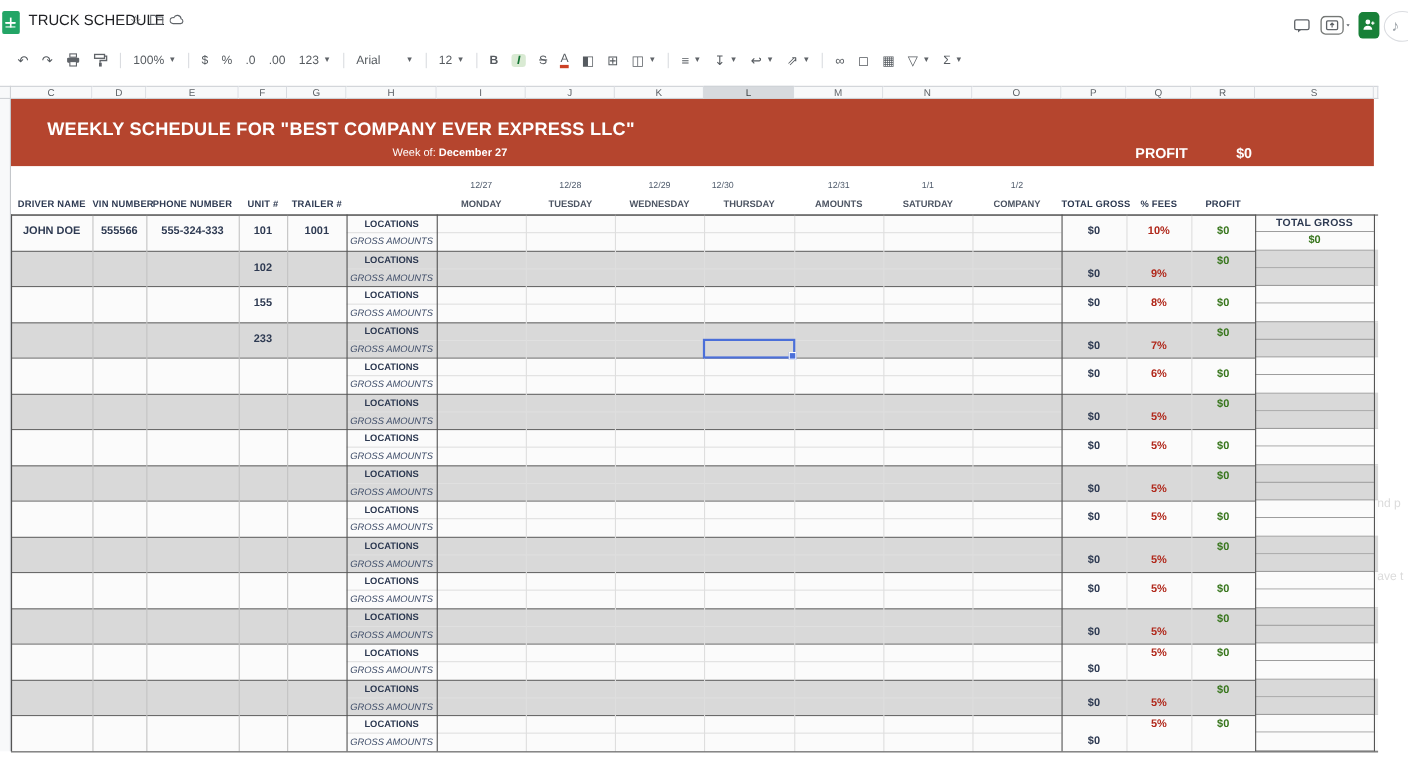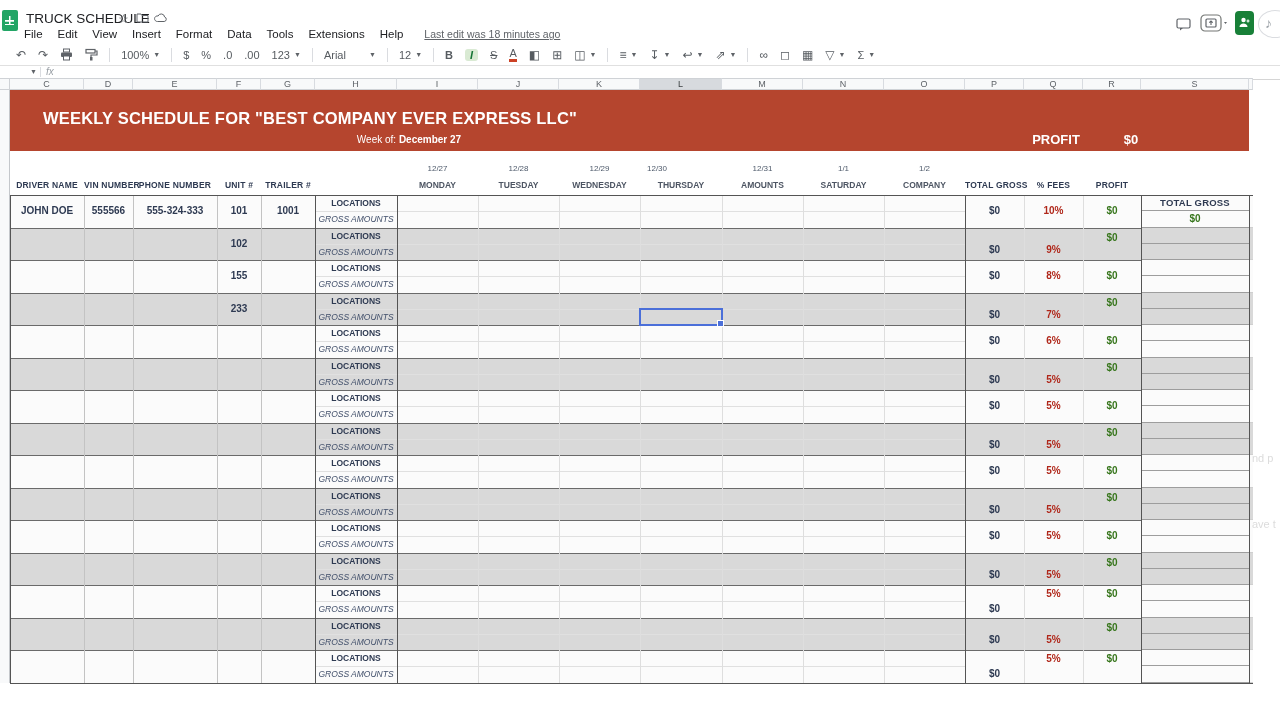--- a/index.html
+++ b/index.html
@@ -72,32 +72,20 @@
     <span class="t-icon" style="left:136px">
       <svg width="13" height="11" viewBox="0 0 13 11">
           <path d="M1 2h4l1 1.5h6V10H1z" fill="none" stroke="#5f6368" stroke-width="1"></path>
         </svg>
     </span>
     <span class="t-icon" style="left:154px">
       <svg width="14" height="11" viewBox="0 0 14 11">
           <path d="M3.5 9.5a2.8 2.8 0 1 1 .6-5.5A3.4 3.4 0 0 1 10.6 5a2.3 2.3 0 0 1-.4 4.5z" fill="none" stroke="#5f6368" stroke-width="1"></path>
         </svg>
     </span>
-    <div class="menubar" id="menubar">
-        <span>File</span>
-        <span>Edit</span>
-        <span>View</span>
-        <span>Insert</span>
-        <span>Format</span>
-        <span>Data</span>
-        <span>Tools</span>
-        <span>Extensions</span>
-        <span>Help</span>
-        <span class="last-edit">Last edit was 18 minutes ago</span>
-      </div>
 
     <div class="top-right">
       <span class="tr-abs" style="right:89px;top:17px">
         <svg width="15" height="13" viewBox="0 0 15 13">
             <rect x="1" y="1" width="13" height="9" rx="1.5" fill="none" stroke="#5f6368" stroke-width="1.2"></rect>
             <path d="M4 10l0 2.5L7 10z" fill="#5f6368"></path>
           </svg>
       </span>
       <span class="tr-abs" style="right:52px;top:14px">
         <svg width="28" height="18" viewBox="0 0 28 18">
@@ -194,26 +182,20 @@
     <span class="ti">
         <span class="glyph">▽</span>
         <span class="caret">▼</span>
       </span>
     <span class="ti">
         <span>Σ</span>
         <span class="caret">▼</span>
       </span>
   </div>
 
-  <div class="formulabar">
-    <span class="namebox-caret">▼</span>
-    <span class="fb-div"></span>
-    <span class="fx">fx</span>
-    <span class="abs" style="left:70px;top:0;width:1100px;height:12px"></span>
-  </div>
 
   <div id="sheet" class="abs" style="left:0;top:0;width:1280px;height:707px">
       <div class="abs" style="left: 0px; top: 78px; width: 10px; height: 12px; background: rgb(248, 249, 250); border-right: 1px solid rgb(207, 210, 214); border-top: 1px solid rgb(207, 210, 214); border-bottom: 1px solid rgb(207, 210, 214);"></div>
       <div class="abs" style="left: 0px; top: 90px; width: 10px; height: 592.5px; background: rgb(248, 249, 250); border-right: 1px solid rgb(196, 199, 203);"></div>
       <div class="abs colhead" style="left: 10px; top: 78px; width: 74px; height: 12px; line-height: 11px;">C</div>
       <div class="abs colhead" style="left: 84px; top: 78px; width: 49px; height: 12px; line-height: 11px;">D</div>
       <div class="abs colhead" style="left: 133px; top: 78px; width: 84px; height: 12px; line-height: 11px;">E</div>
       <div class="abs colhead" style="left: 217px; top: 78px; width: 44px; height: 12px; line-height: 11px;">F</div>
       <div class="abs colhead" style="left: 261px; top: 78px; width: 54px; height: 12px; line-height: 11px;">G</div>
       <div class="abs colhead" style="left: 315px; top: 78px; width: 82px; height: 12px; line-height: 11px;">H</div>

